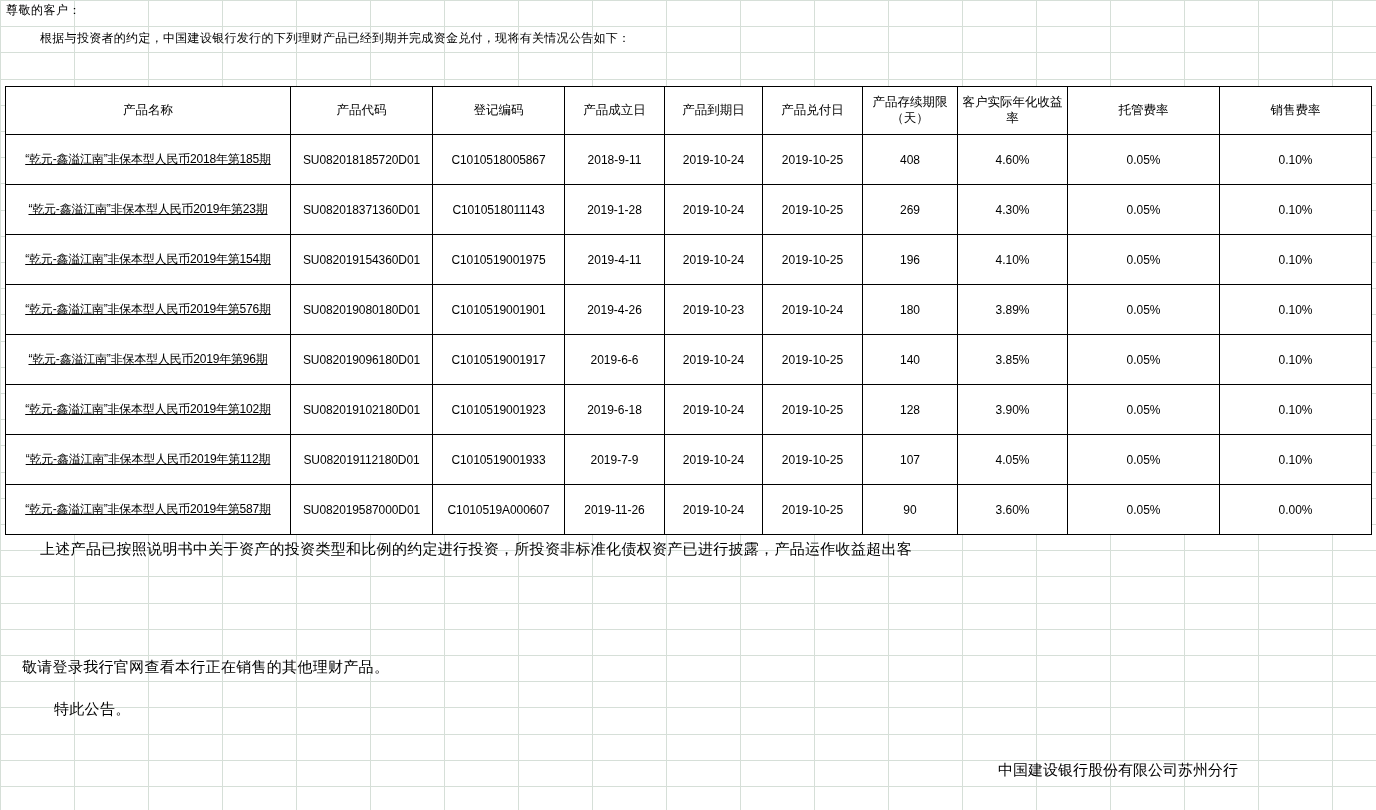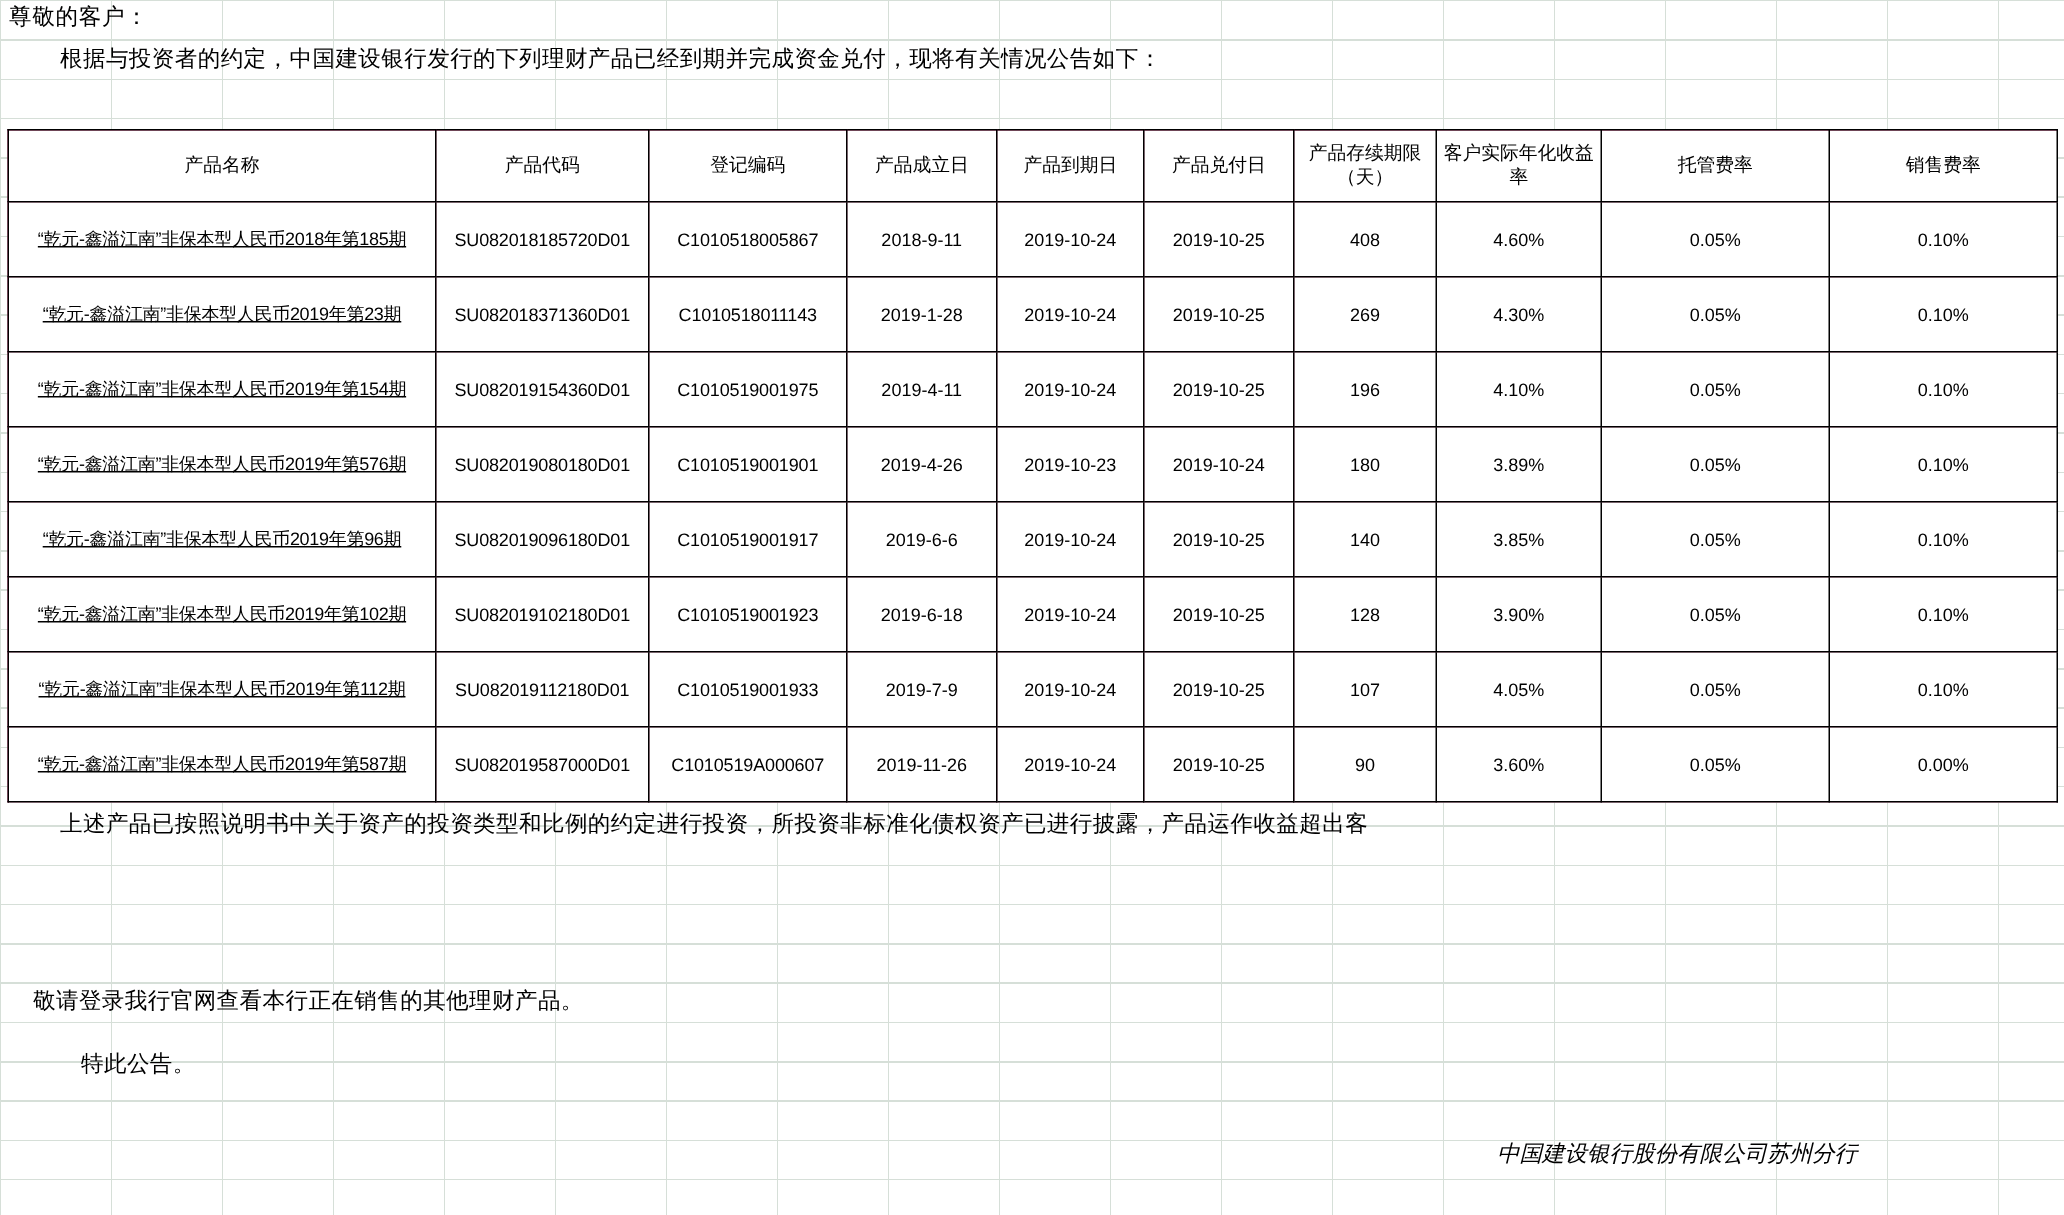--- a/index.html
+++ b/index.html
@@ -34,28 +34,28 @@
     z-index: 1;
     width: 1376px;
     height: 810px;
     box-sizing: border-box;
   }
 
   .salutation {
     position: absolute;
     left: 6px;
     top: 2px;
-    font-size: 15px;
+    font-size: 12px;
     letter-spacing: 0.5px;
   }
   .intro {
     position: absolute;
     left: 6px;
     top: 30px;
-    font-size: 15px;
+    font-size: 12px;
     text-indent: 34px;
     letter-spacing: 0.3px;
     white-space: nowrap;
   }
 
   
   table.main {
     position: absolute;
     left: 5px;
     top: 86px;
@@ -120,21 +120,21 @@
 
   .sign {
     position: absolute;
     right: 138px;
     top: 758px;
     font-size: 15px;
     text-align: right;
     line-height: 1.55;
     white-space: nowrap;
   }
-  .sign div { text-align: right; font-style: italic; }
+  .sign div { text-align: right; }
   .sign .date { padding-right: 2px; }
 </style>
 </head>
 <body>
 
 <div class="grid-bg"></div>
 
 <div class="page">
 
   <div class="salutation">尊敬的客户：</div>

